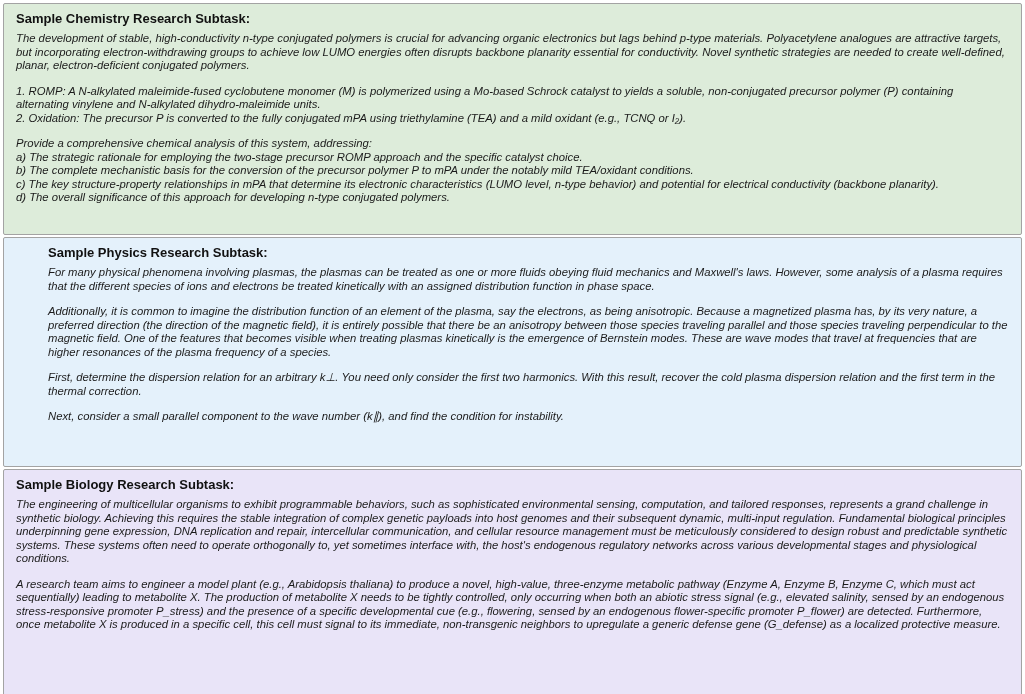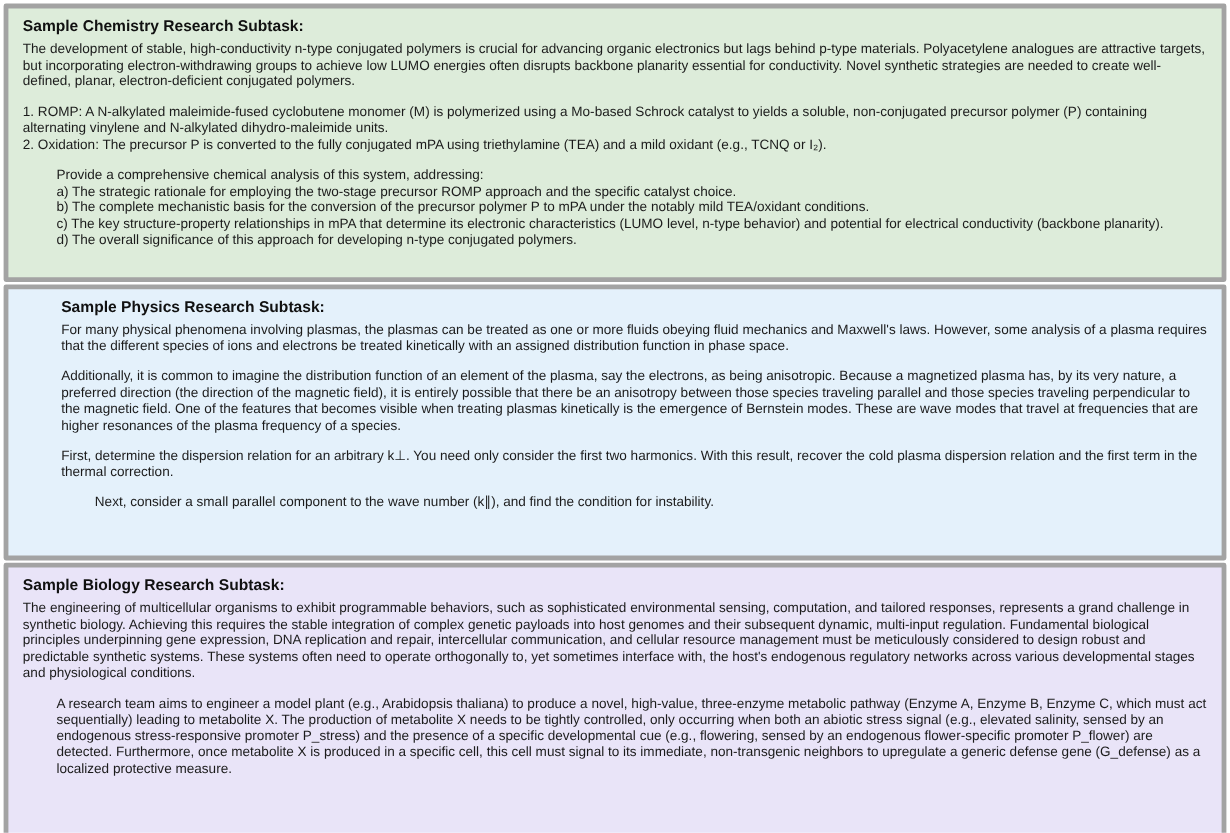--- a/index.html
+++ b/index.html
@@ -10,21 +10,21 @@
   }
   .page {
     width: 1025px;
     height: 694px;
     box-sizing: border-box;
     padding: 3px;
     background: #ffffff;
   }
   .panel {
     box-sizing: border-box;
-    border: 4px solid #a3a3a3;
+    border: 1px solid #a3a3a3;
     border-radius: 2px;
     padding: 7px 12px 6px 12px;
     margin-bottom: 2px;
     overflow: hidden;
     color: #1b1b1b;
   }
   .panel:last-child { margin-bottom: 0; }
   .panel-chemistry { height: 232px; }
   .panel-physics   { height: 230px; }
   .panel-biology   { height: 230px; }
@@ -34,22 +34,23 @@
     color: #111111;
     margin: 0 0 6px 0;
     line-height: 15px;
   }
   .block {
     font-size: 11.3px;
     line-height: 13.5px;
     margin: 0 0 12px 0;
     white-space: pre-line;
     color: #1b1b1b;
+    font-style: italic;
   }
-  .block:last-child { margin-bottom: 0; margin-left: 28px; }
+  .block:last-child { margin-bottom: 0; }
 </style>
 </head>
 <body>
 
 <div class="page">
 
   <section class="panel panel-chemistry" style="background-color: rgb(221, 236, 218);">
     <h2 class="panel-title">Sample Chemistry Research Subtask:</h2>
     <p class="block">The development of stable, high-conductivity n-type conjugated polymers is crucial for advancing organic electronics but lags behind p-type materials. Polyacetylene analogues are attractive targets, but incorporating electron-withdrawing groups to achieve low LUMO energies often disrupts backbone planarity essential for conductivity. Novel synthetic strategies are needed to create well-defined, planar, electron-deficient conjugated polymers.</p>
     <p class="block">1. ROMP: A N-alkylated maleimide-fused cyclobutene monomer (M) is polymerized using a Mo-based Schrock catalyst to yields a soluble, non-conjugated precursor polymer (P) containing alternating vinylene and N-alkylated dihydro-maleimide units.

